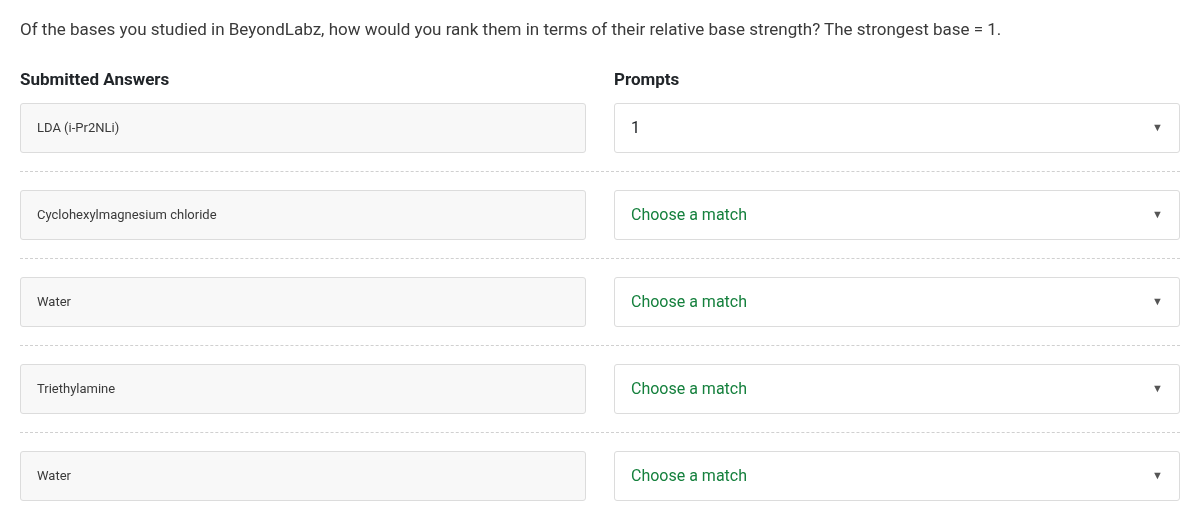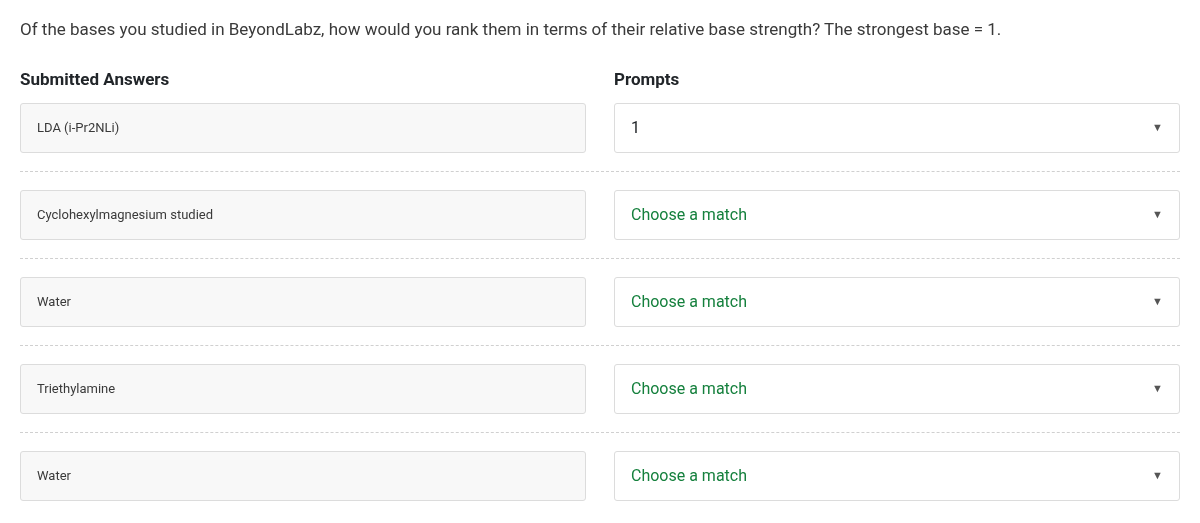--- a/index.html
+++ b/index.html
@@ -99,21 +99,21 @@
         <span>LDA (i-Pr2NLi)</span>
       </div>
       <div class="answer-select">
         <span class="value">1</span>
         <span class="dropdown-icon">▼</span>
       </div>
     </div>
 
     <div class="match-row">
       <div class="prompt-box">
-        <span>Cyclohexylmagnesium studied</span>
+        <span>Cyclohexylmagnesium chloride</span>
       </div>
       <div class="answer-select">
         <span class="value placeholder">Choose a match</span>
         <span class="dropdown-icon">▼</span>
       </div>
     </div>
 
     <div class="match-row">
       <div class="prompt-box">
         <span>Water</span>

